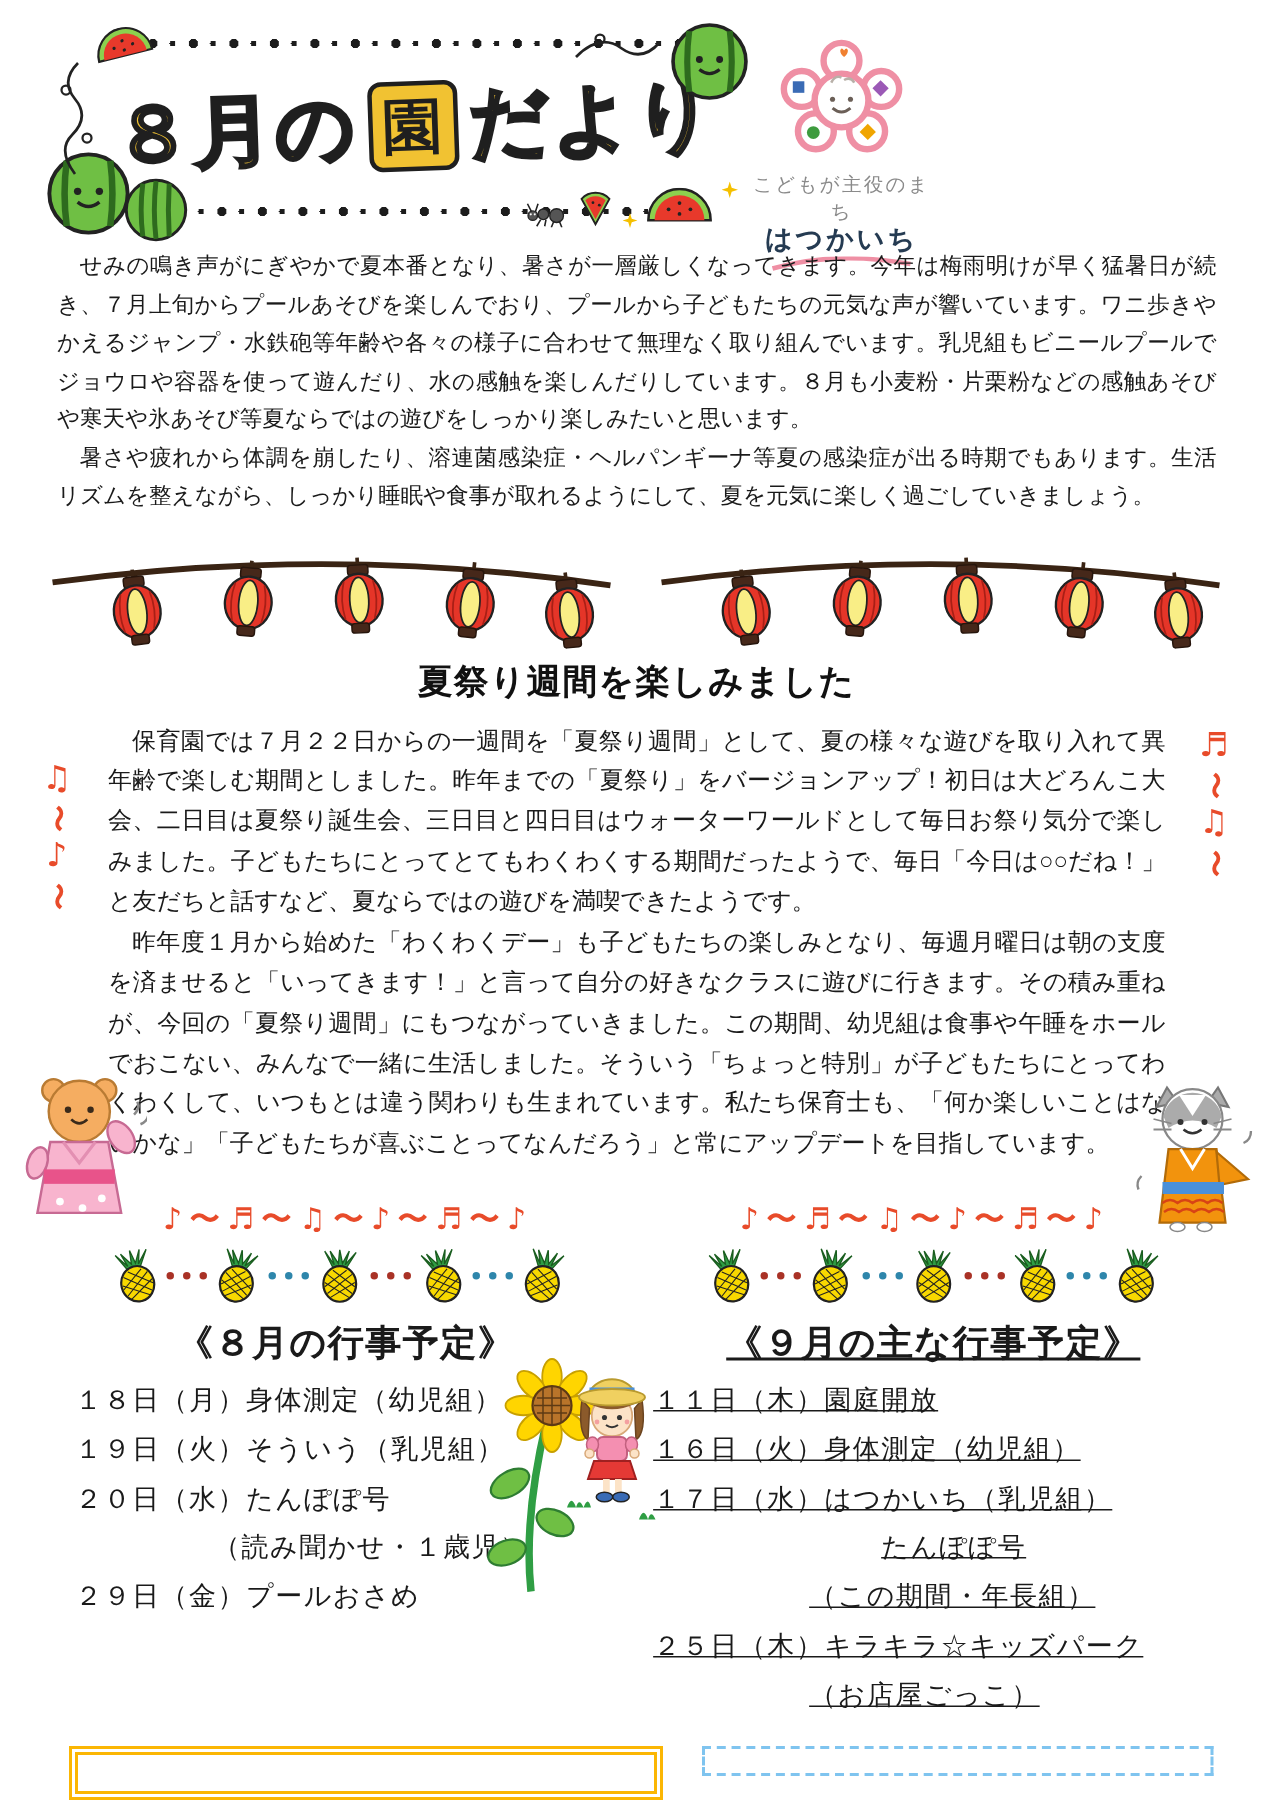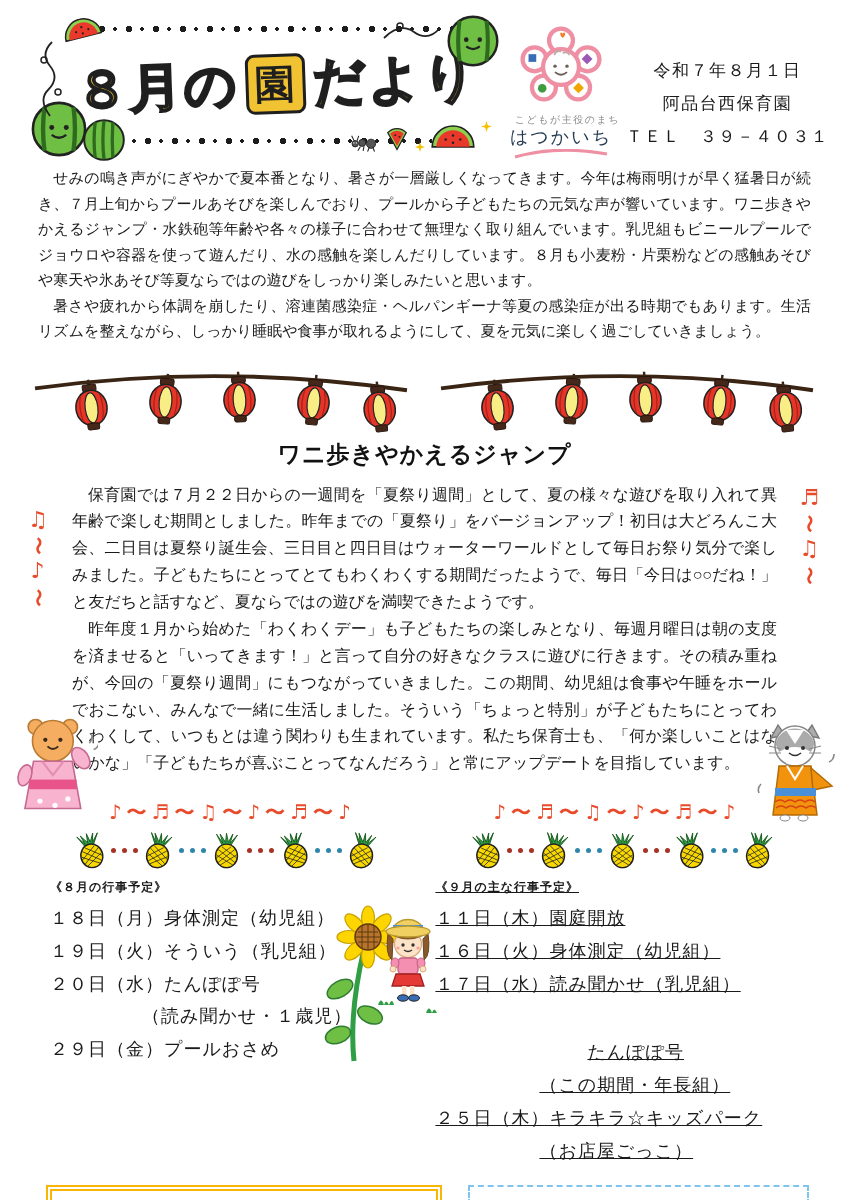--- a/index.html
+++ b/index.html
@@ -24,22 +24,22 @@
   .deco{position:absolute;}
   .wm-slice-tl{left:28px;top:-4px;width:40px;transform:rotate(-14deg);}
   .wm-whole-tr{right:2px;top:-8px;width:54px;}
   .wm1-bl{left:-4px;bottom:-12px;width:58px;}
   .wm2-bl{left:48px;bottom:-16px;width:44px;}
   .br-group{right:10px;bottom:-6px;display:flex;align-items:flex-end;gap:5px;}
   .vine-l{left:4px;top:18px;width:26px;height:80px;}
   .vine-r{right:60px;top:-2px;width:60px;height:26px;}
 
   .logo-block{width:118px;flex:none;text-align:center;padding-top:4px;}
-  .logo-tagline{font-size:10px;color:#8a8a8a;letter-spacing:1.5px;font-family:Liberation Serif, serif;margin-top:1px;text-align:right;}
-  .logo-city{font-size:18px;font-weight:normal;color:#253B52;font-family:"DejaVu Sans",sans-serif;letter-spacing:2px;line-height:1.1;}
+  .logo-tagline{font-size:13px;color:#8a8a8a;letter-spacing:1.5px;font-family:Liberation Serif, serif;margin-top:1px;}
+  .logo-city{font-size:18px;font-weight:bold;color:#253B52;font-family:"DejaVu Sans",sans-serif;letter-spacing:2px;line-height:1.1;}
   .date-block{flex:1;padding-top:32px;text-align:center;font-size:17px;line-height:1.95;letter-spacing:1.5px;}
 
   
   .intro{margin:14px 38px 0;font-size:15px;line-height:1.7;text-align:justify;}
   .intro p{margin:0;text-indent:1em;}
 
   
   .lanterns{display:flex;margin:18px 26px 0;gap:16px;}
   .lantern-string{width:390px;height:74px;}
   .festival-heading{text-align:center;font-family:"DejaVu Sans",sans-serif;font-weight:bold;
@@ -63,27 +63,27 @@
   .pine-rows{display:flex;margin:6px 28px 0;}
   .pine-half{flex:1;display:flex;align-items:center;justify-content:center;}
   .pine{width:31px;height:37px;flex:none;}
   .tilt-l{transform:rotate(-14deg);} .tilt-r{transform:rotate(10deg);}
   .dots3{display:inline-flex;align-items:center;margin:0 2px;}
   .dots3 i{width:5px;height:5px;border-radius:50%;display:inline-block;margin:0 3px;}
   .dots3.red i{background:#A93226;} .dots3.blue i{background:#2E86AB;}
 
   
   .schedules{position:relative;display:flex;margin:10px 40px 0;min-height:208px;}
-  .sched h3{font-family:"DejaVu Sans",sans-serif;font-size:12px;font-weight:bold;text-align:left;
+  .sched h3{font-family:"DejaVu Sans",sans-serif;font-size:24px;font-weight:bold;text-align:center;
     margin:0 0 6px;letter-spacing:1px;}
   .sched ul{list-style:none;margin:0;padding:0;font-size:18px;line-height:1.82;letter-spacing:1px;}
   .aug{width:47%;padding-left:10px;}
   .sep{flex:1;padding-left:24px;text-decoration:underline;}
   li.ind1{padding-left:92px;}
-  li.ind2{padding-left:152px;margin-top:36px;}
+  li.ind2{padding-left:152px;}
   li.ind3{padding-left:104px;}
   .sunflower-girl{position:absolute;left:252px;top:24px;width:150px;height:170px;}
 
   
   .bottom{display:flex;margin:18px 40px 0 46px;gap:26px;align-items:flex-start;}
   .box-pool{width:356px;border:6px double #FBB603;padding:12px 14px;font-size:17px;line-height:1.82;letter-spacing:.5px;}
   .box-crane{flex:1;border:2px dashed #7FC4EF;padding:8px 12px;font-size:17px;line-height:1.72;}
 </style>
 </head>
 <body>
@@ -232,42 +232,37 @@
         <circle cx="28" cy="73" r="5" fill="#3E9B3E"></circle>
         <rect x="66" y="68" width="9" height="9" transform="rotate(45 70.5 72.5)" fill="#F0A500"></rect>
       </svg>
       <div class="logo-tagline">こどもが主役のまち</div>
       <div class="logo-city">はつかいち</div>
       <svg width="100" height="12" viewBox="0 0 100 12">
         <path d="M4,8 Q46,-4 96,5" stroke="#EF8FA4" stroke-width="3" fill="none"></path>
       </svg>
     </div>
 
-    <div class="date-block">
-      <div>令和７年８月１日</div>
-      <div>阿品台西保育園</div>
-      <div>ＴＥＬ　３９－４０３１</div>
-    </div>
   </div>
 
   <div class="intro">
     <p>せみの鳴き声がにぎやかで夏本番となり、暑さが一層厳しくなってきます。今年は梅雨明けが早く猛暑日が続き、７月上旬からプールあそびを楽しんでおり、プールから子どもたちの元気な声が響いています。ワニ歩きやかえるジャンプ・水鉄砲等年齢や各々の様子に合わせて無理なく取り組んでいます。乳児組もビニールプールでジョウロや容器を使って遊んだり、水の感触を楽しんだりしています。８月も小麦粉・片栗粉などの感触あそびや寒天や氷あそび等夏ならではの遊びをしっかり楽しみたいと思います。</p>
     <p>暑さや疲れから体調を崩したり、溶連菌感染症・ヘルパンギーナ等夏の感染症が出る時期でもあります。生活リズムを整えながら、しっかり睡眠や食事が取れるようにして、夏を元気に楽しく過ごしていきましょう。</p>
   </div>
 
   <div class="lanterns">
     <svg class="lantern-string" viewBox="0 0 390 76">
         <use href="#sym-string"></use>
       </svg>
     <svg class="lantern-string" viewBox="0 0 390 76">
         <use href="#sym-string"></use>
       </svg>
   </div>
 
-  <h2 class="festival-heading">ワニ歩きやかえるジャンプ</h2>
+  <h2 class="festival-heading">夏祭り週間を楽しみました</h2>
 
   <div class="festival">
     <div class="nv nv-left">
       <span>♫</span>
       <span class="wave">〜</span>
       <span>♪</span>
       <span class="wave">〜</span>
     </div>
     <div class="nv nv-right">
       <span>♬</span>
@@ -407,21 +402,21 @@
         <li>２０日（水）たんぽぽ号</li>
         <li class="ind1">（読み聞かせ・１歳児）</li>
         <li>２９日（金）プールおさめ</li>
       </ul>
     </div>
     <div class="sched sep">
       <h3>《９月の主な行事予定》</h3>
       <ul>
         <li>１１日（木）園庭開放</li>
         <li>１６日（火）身体測定（幼児組）</li>
-        <li>１７日（水）読み聞かせ（乳児組）</li>
+        <li>１７日（水）はつかいち（乳児組）</li>
         <li class="ind2">たんぽぽ号</li>
         <li class="ind3">（この期間・年長組）</li>
         <li>２５日（木）キラキラ☆キッズパーク</li>
         <li class="ind3">（お店屋ごっこ）</li>
       </ul>
     </div>
 
     <svg class="sunflower-girl" viewBox="0 0 150 170">
       <path d="M62,158 C58,120 64,80 72,46" stroke="#2F9E44" stroke-width="5" fill="none"></path>
       <ellipse cx="48" cy="86" rx="14" ry="8" transform="rotate(-30 48 86)" fill="#6FBF44" stroke="#2E7D32" stroke-width="1.5"></ellipse>

